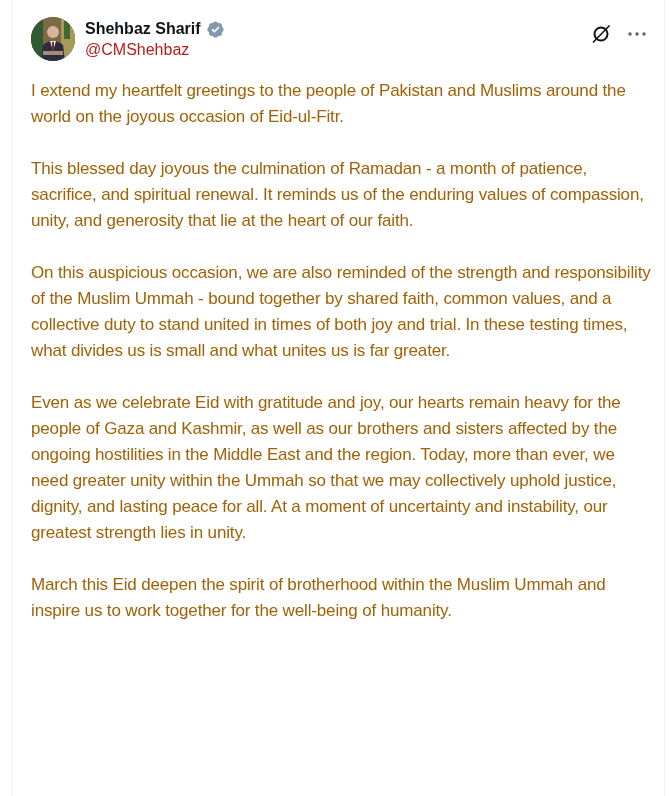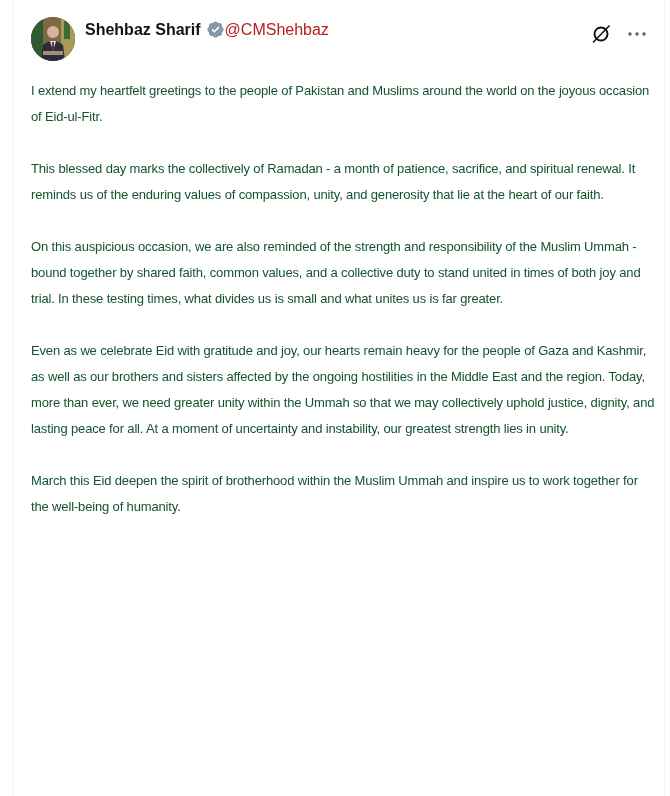--- a/index.html
+++ b/index.html
@@ -41,21 +41,21 @@
       overflow: hidden;
       flex: 0 0 auto;
       position: relative;
       background: #6b5a3a;
       cursor: pointer;
     }
     .avatar svg { display: block; }
     .name-block {
       margin-left: 10px;
       display: flex;
-      flex-direction: row;
+      flex-direction: column;
       line-height: 20px;
       margin-top: 2px;
     }
     .name-row {
       display: flex;
       align-items: center;
       gap: 3px;
     }
     .display-name {
       font-weight: 700;
@@ -88,23 +88,23 @@
       justify-content: center;
       cursor: pointer;
     }
     .grok-btn { width: 22px; height: 22px; }
     .more-btn { width: 22px; height: 22px; }
     .body-text {
       position: absolute;
       left: 18px;
       top: 78px;
       width: 625px;
-      font-size: 13px;
+      font-size: 17px;
       line-height: 26px;
-      color: #14532d;
+      color: #a16207;
       letter-spacing: -0.15px;
     }
     .para {
       margin: 0 0 26px 0;
       white-space: normal;
     }
     .para:last-child { margin-bottom: 0; }
   </style>
 </head>
 <body>
@@ -150,19 +150,19 @@
           <circle cx="4" cy="11" r="1.7" fill="#536471"></circle>
           <circle cx="11" cy="11" r="1.7" fill="#536471"></circle>
           <circle cx="18" cy="11" r="1.7" fill="#536471"></circle>
         </svg>
       </span>
     </div>
   </div>
 
   <div class="body-text">
     <p class="para">I extend my heartfelt greetings to the people of Pakistan and Muslims around the world on the joyous occasion of Eid-ul-Fitr.</p>
-    <p class="para">This blessed day marks the collectively of Ramadan - a month of patience, sacrifice, and spiritual renewal. It reminds us of the enduring values of compassion, unity, and generosity that lie at the heart of our faith.</p>
+    <p class="para">This blessed day joyous the culmination of Ramadan - a month of patience, sacrifice, and spiritual renewal. It reminds us of the enduring values of compassion, unity, and generosity that lie at the heart of our faith.</p>
     <p class="para">On this auspicious occasion, we are also reminded of the strength and responsibility of the Muslim Ummah - bound together by shared faith, common values, and a collective duty to stand united in times of both joy and trial. In these testing times, what divides us is small and what unites us is far greater.</p>
     <p class="para">Even as we celebrate Eid with gratitude and joy, our hearts remain heavy for the people of Gaza and Kashmir, as well as our brothers and sisters affected by the ongoing hostilities in the Middle East and the region. Today, more than ever, we need greater unity within the Ummah so that we may collectively uphold justice, dignity, and lasting peace for all. At a moment of uncertainty and instability, our greatest strength lies in unity.</p>
     <p class="para">March this Eid deepen the spirit of brotherhood within the Muslim Ummah and inspire us to work together for the well-being of humanity.</p>
   </div>
 
 </div>
 
 </body></html>

